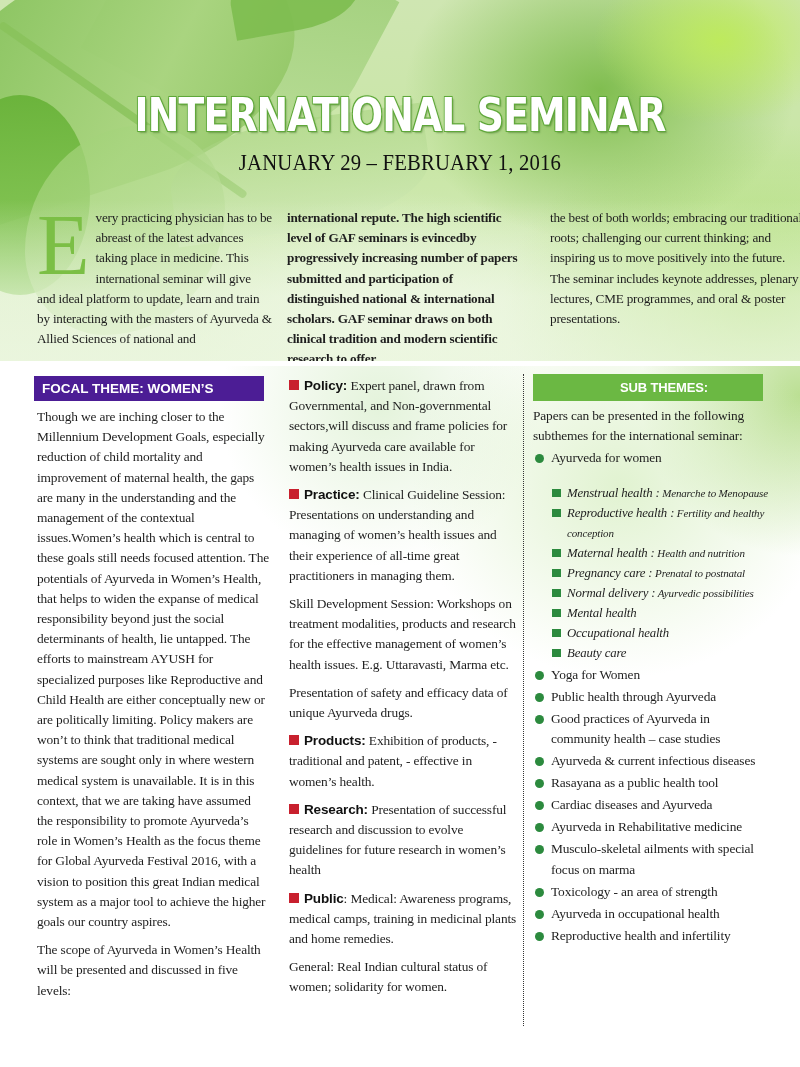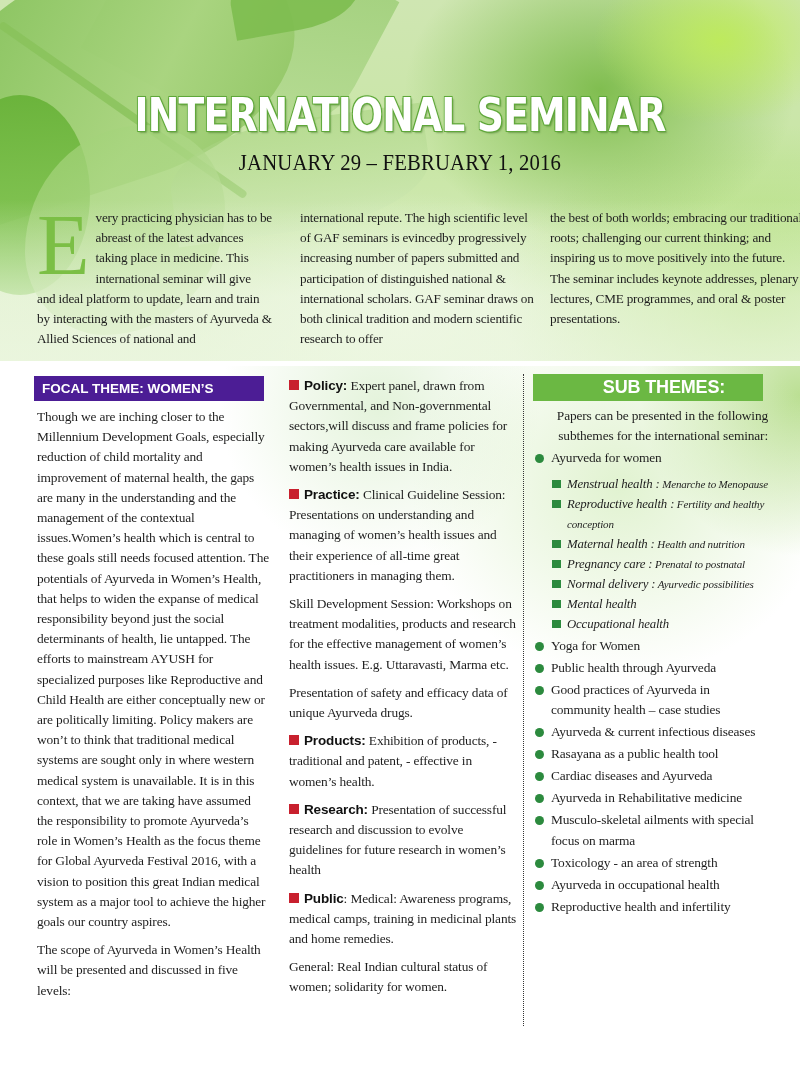--- a/index.html
+++ b/index.html
@@ -36,21 +36,21 @@
   }
   .dates {
     position: absolute; left: 0; top: 150px; width: 800px; text-align: center;
     font-family: "Liberation Serif", serif; font-size: 23px; color: #111;
     transform: scaleX(0.9); transform-origin: 400px 0; letter-spacing: 0.2px;
   }
 
   .intro-col { position: absolute; top: 208px; font-size: 13.2px; line-height: 20.2px; color: #1e1e1e; }
   .intro-col p { letter-spacing: -0.2px; }
   .intro-c1 { left: 37px; width: 235px; }
-  .intro-c2 { left: 300px; width: 235px; }
+  .intro-c2 { left: 287px; width: 235px; font-weight: bold; }
   .intro-c3 { left: 550px; width: 255px; }
   .dropcap {
     float: left; font-family: "Liberation Serif", serif; font-size: 86px; line-height: 70px;
     color: #7bbf45; margin: 2px 6px 0 0; height: 72px;
   }
 
   .hsep { position: absolute; left: 0; top: 361px; width: 800px; height: 5px; background: #ffffff; }
 
   
   .lower { position: absolute; left: 0; top: 366px; width: 800px; height: 701px;
@@ -74,27 +74,27 @@
   .para { margin-bottom: 8px; }
 
   .mid-block { margin-bottom: 8px; }
   .red-sq { display: inline-block; width: 10px; height: 10px; background: #c8202e; margin-right: 5px; vertical-align: 0px; }
   .lbl { font-family: "Liberation Sans", sans-serif; font-weight: bold; font-size: 13.5px; color: #111; }
 
   .vsep { position: absolute; left: 523px; top: 374px; width: 0; height: 652px; border-left: 1.5px dotted #333; }
 
   .sub-banner {
     background: #6bb843; color: #fff; font-family: "Liberation Sans", sans-serif; font-weight: bold;
-    font-size: 18px; height: 27px; line-height: 27px; text-align: center; width: 230px; margin-bottom: 5px; padding-left: 32px;
+    font-size: 13px; height: 27px; line-height: 27px; text-align: center; width: 230px; margin-bottom: 5px; padding-left: 32px;
   }
-  .sub-intro { margin-bottom: 2px; text-align: right; }
+  .sub-intro { margin-bottom: 2px; }
   ul.themes { list-style: none; }
   ul.themes > li { position: relative; padding-left: 18px; line-height: 20.2px; margin-bottom: 1.8px; }
   ul.themes > li > .dot { position: absolute; left: 2px; top: 6px; width: 9px; height: 9px; border-radius: 50%; background: #2c8a3e; }
-  ul.sub { list-style: none; margin-top: 5px; }
+  ul.sub { list-style: none; margin-top: 14px; }
   ul.sub > li { position: relative; padding-left: 16px; font-style: italic; font-size: 12.8px; line-height: 20.1px; }
   ul.sub > li .sq { position: absolute; left: 1px; top: 6px; width: 9px; height: 8px; background: #2c8a3e; }
   ul.sub > li .sm { font-size: 11px; }
 </style>
 </head>
 <body>
 
 <div class="hero">
   <div class="leaf l2"></div>
   <div class="leaf l1"></div>
@@ -161,20 +161,21 @@
       <span class="dot"></span>
       <span>Ayurveda for women</span>
       <ul class="sub">
         <li><span class="sq"></span><span>Menstrual health :</span><span class="sm"> Menarche to Menopause</span></li>
         <li><span class="sq"></span><span>Reproductive health :</span><span class="sm"> Fertility and healthy conception</span></li>
         <li><span class="sq"></span><span>Maternal health :</span><span class="sm"> Health and nutrition</span></li>
         <li><span class="sq"></span><span>Pregnancy care :</span><span class="sm"> Prenatal to postnatal</span></li>
         <li><span class="sq"></span><span>Normal delivery :</span><span class="sm"> Ayurvedic possibilities</span></li>
         <li><span class="sq"></span><span>Mental health</span></li>
         <li><span class="sq"></span><span>Occupational health</span></li>
+        <li><span class="sq"></span><span>Beauty care</span></li>
       </ul>
     </li>
     <li><span class="dot"></span><span>Yoga for Women</span></li>
     <li><span class="dot"></span><span>Public health through Ayurveda</span></li>
     <li><span class="dot"></span><span>Good practices of Ayurveda in community health – case studies</span></li>
     <li><span class="dot"></span><span>Ayurveda &amp; current infectious diseases</span></li>
     <li><span class="dot"></span><span>Rasayana as a public health tool</span></li>
     <li><span class="dot"></span><span>Cardiac diseases and Ayurveda</span></li>
     <li><span class="dot"></span><span>Ayurveda in Rehabilitative medicine</span></li>
     <li><span class="dot"></span><span>Musculo-skeletal ailments with special focus on marma</span></li>

